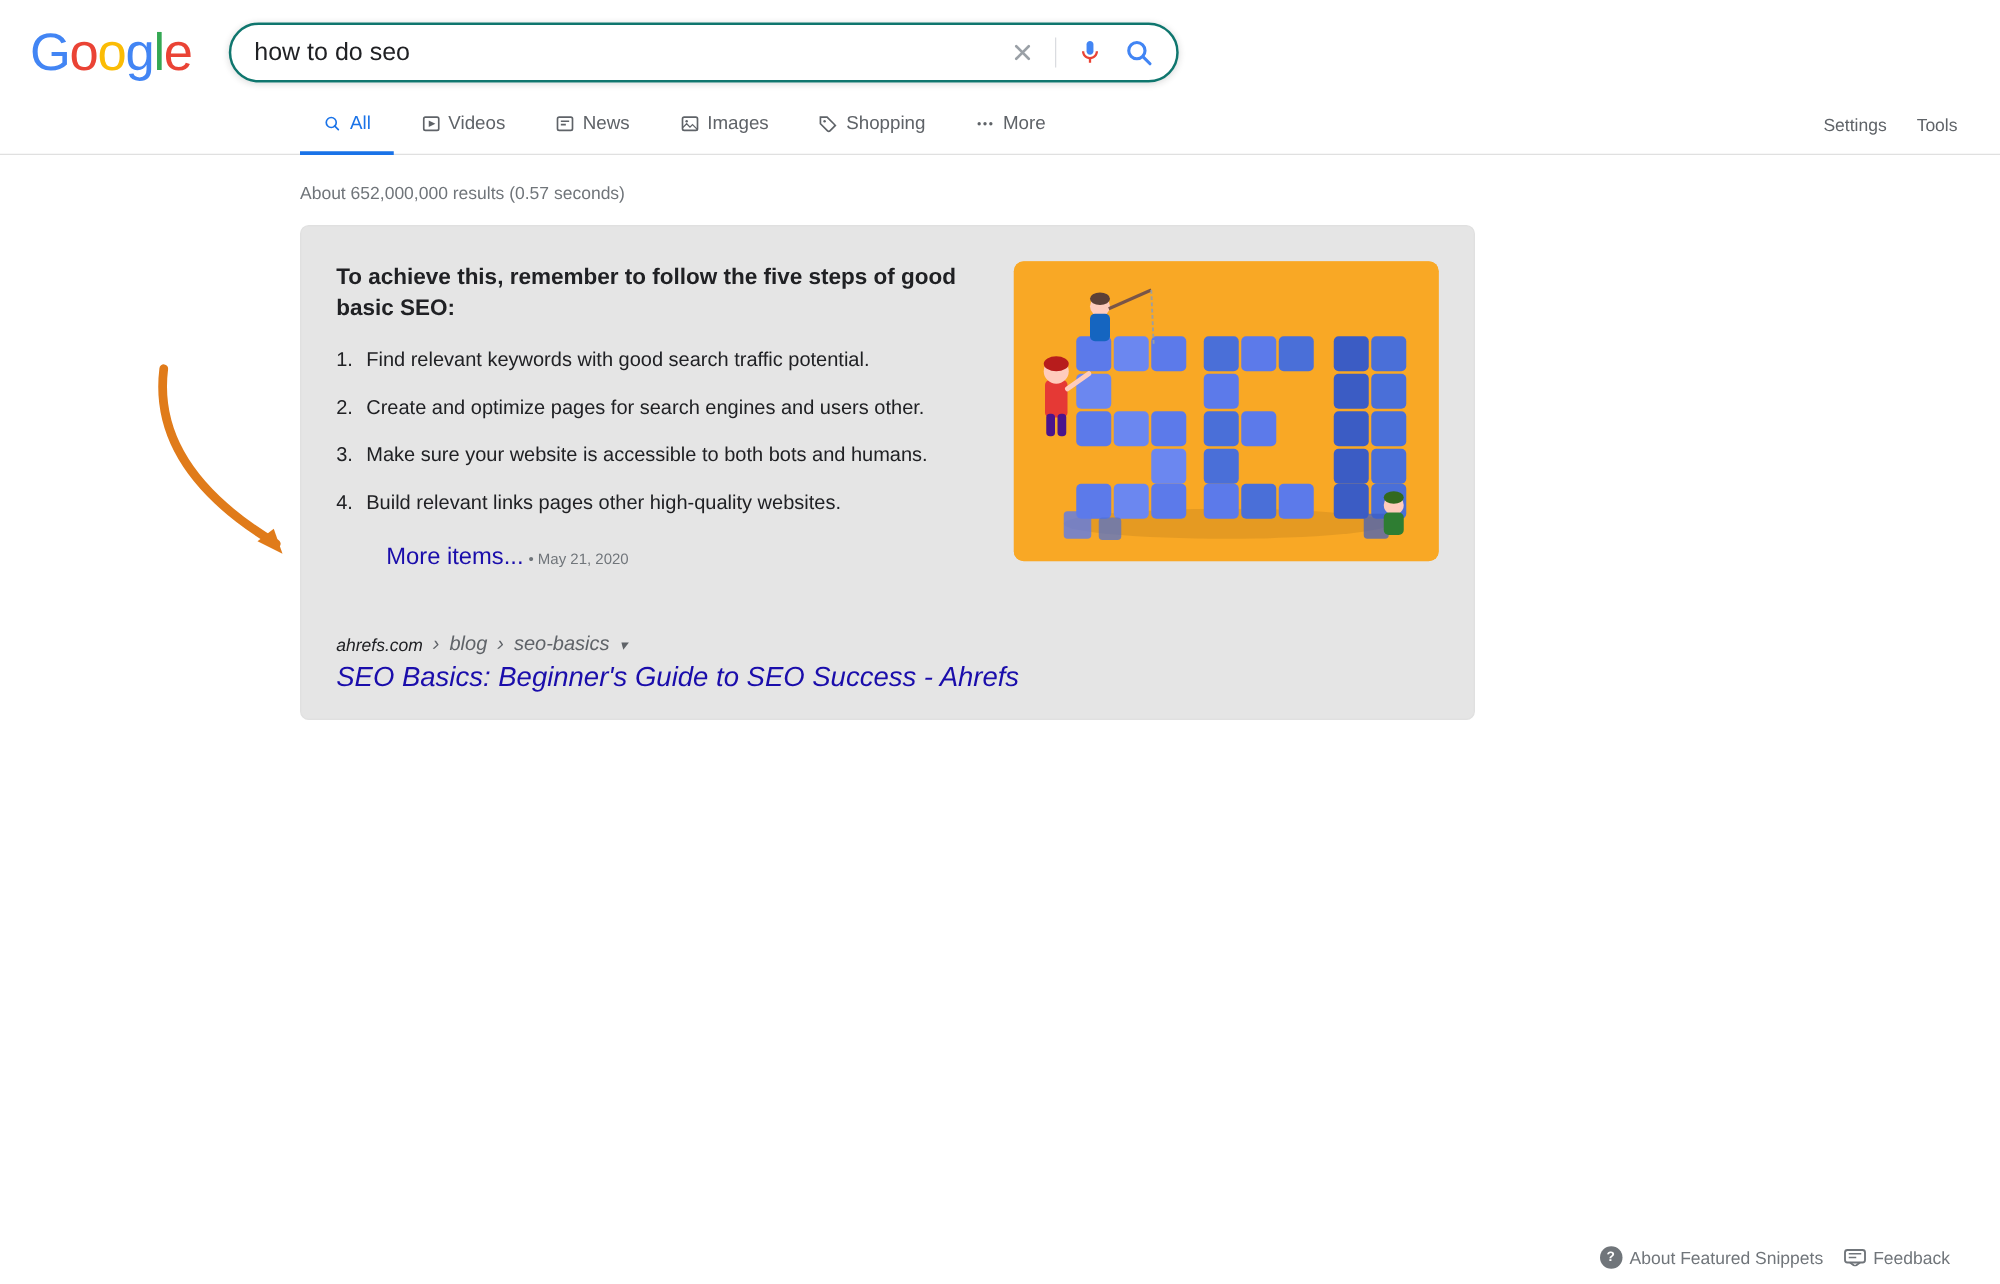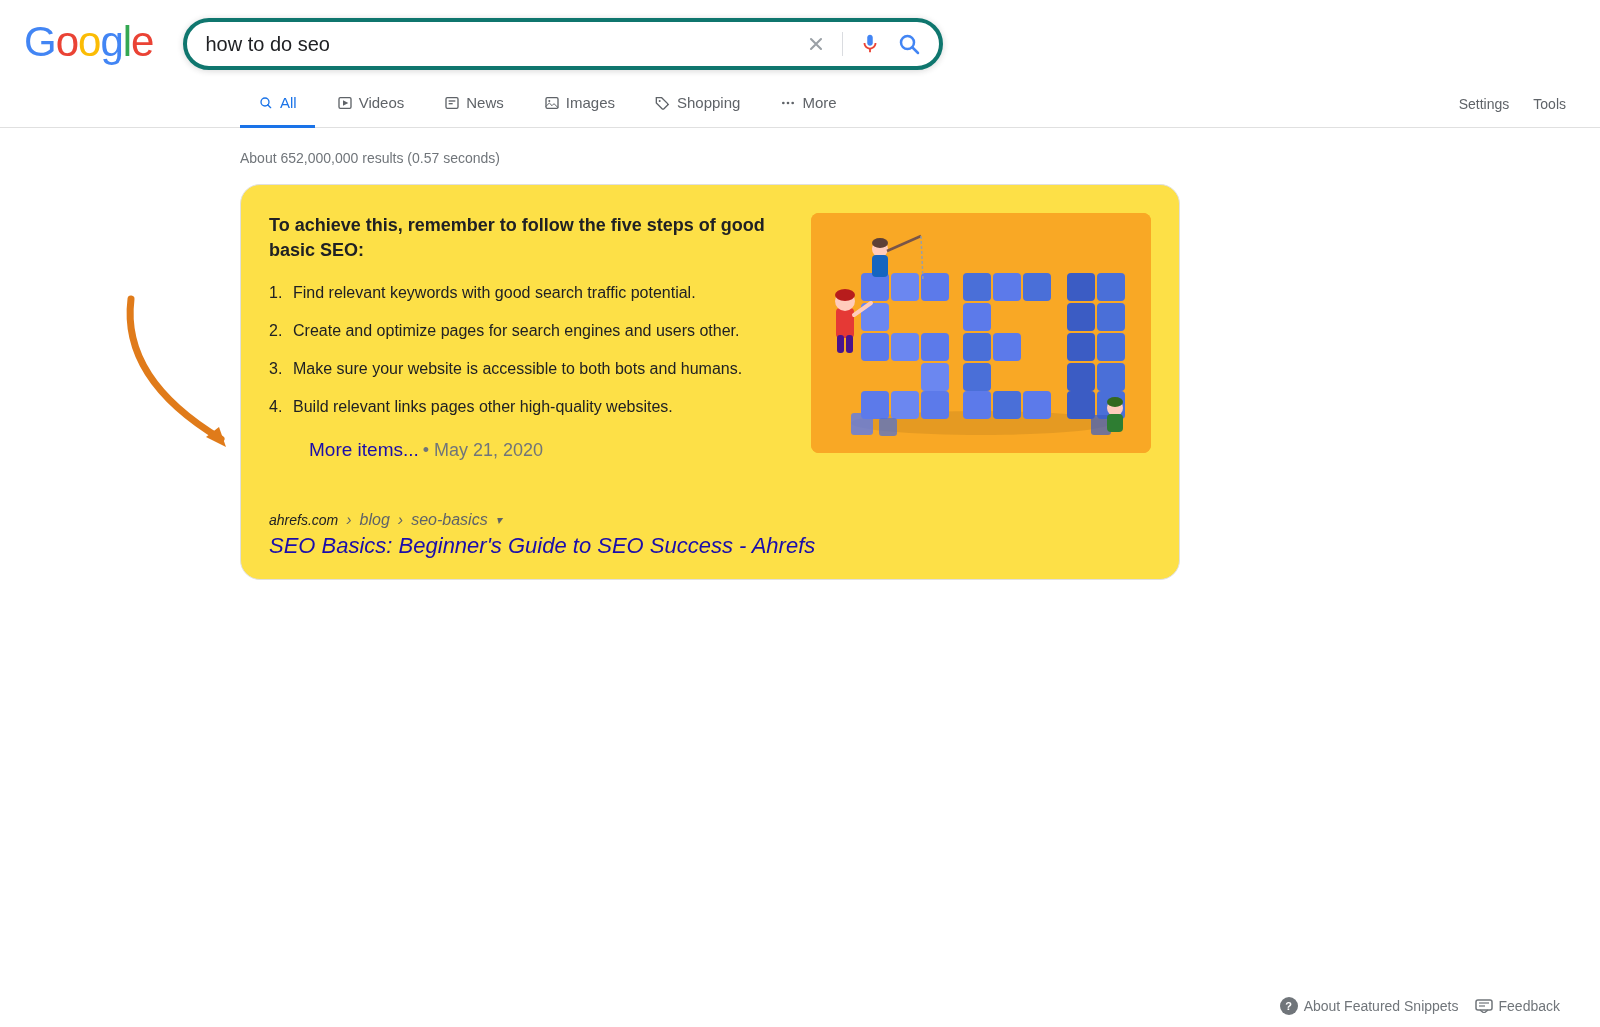--- a/index.html
+++ b/index.html
@@ -27,21 +27,21 @@
       flex-shrink: 0;
     }
     .g-blue { color: #4285F4; }
     .g-red { color: #EA4335; }
     .g-yellow { color: #FBBC05; }
     .g-green { color: #34A853; }
 
     .search-bar {
       display: flex;
       align-items: center;
-      border: 4px solid #0f766e;
+      border: 2px solid #0f766e;
       border-radius: 30px;
       padding: 10px 18px;
       width: 760px;
       box-shadow: 0 1px 6px rgba(32,33,36,0.18);
       gap: 12px;
     }
 
     .search-input {
       flex: 1;
       border: none;
@@ -119,25 +119,25 @@
 
     .results-count {
       font-size: 14px;
       color: #70757a;
       padding: 8px 0 18px 0;
     }
 
     
     .featured-snippet {
       border: 1px solid #e0e0e0;
-      border-radius: 20px;
+      border-radius: 7px;
       padding: 28px 28px 20px 28px;
       max-width: 940px;
       position: relative;
-      background: #fde047;
+      background: #e5e5e5;
     }
 
     .snippet-content {
       display: flex;
       gap: 30px;
       align-items: flex-start;
     }
 
     .snippet-text {
       flex: 1;
@@ -205,21 +205,21 @@
 
     .more-items a {
       color: #1a0dab;
       text-decoration: none;
       font-size: 19px;
       margin-left: 40px;
     }
 
     .more-items-date {
       color: #70757a;
-      font-size: 18px;
+      font-size: 12px;
     }
 
     
     .source-line {
       display: flex;
       align-items: center;
       gap: 8px;
       margin-bottom: 4px;
       padding-top: 8px;
     }

